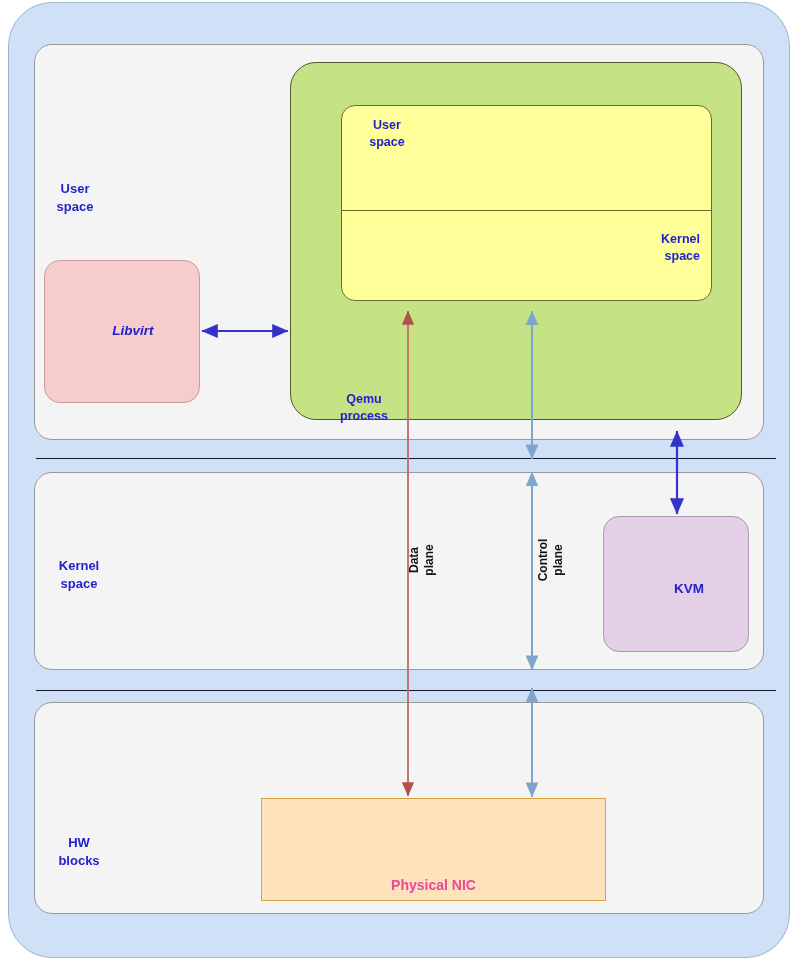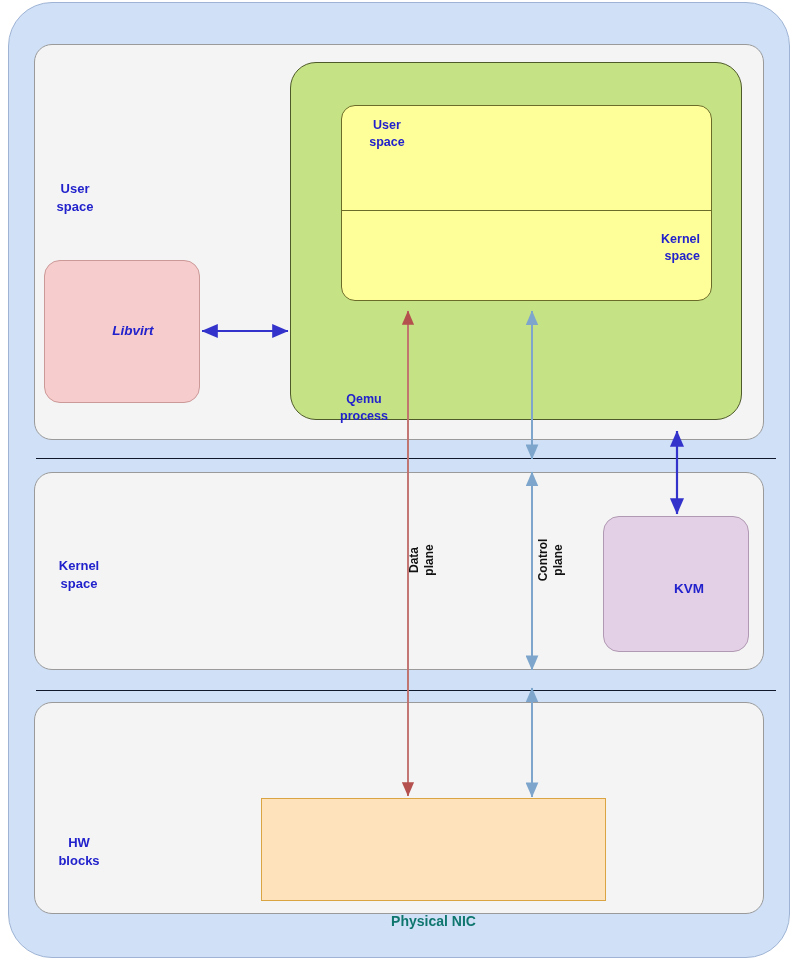--- a/index.html
+++ b/index.html
@@ -96,21 +96,21 @@
     font-size:13.5px;font-weight:bold;color:#2222cc;
   }
 
   
   #nic{
     position:absolute;left:261px;top:798px;width:345px;height:103px;
     background:#fde2bb;border:1px solid #d9a441;box-sizing:border-box;
   }
   #lbl-nic{
     position:absolute;left:261px;top:877px;width:345px;text-align:center;
-    font-size:14px;font-weight:bold;color:#0f766e;margin-top:36px;
+    font-size:14px;font-weight:bold;color:#ec4899;
   }
 
   
   #arrows{position:absolute;left:0;top:0;width:800px;height:964px;pointer-events:none;}
 
   
   .plane-label{
     position:absolute;font-size:12px;font-weight:bold;color:#111111;
     line-height:15px;white-space:pre-line;text-align:center;
     transform:rotate(-90deg);transform-origin:center center;

